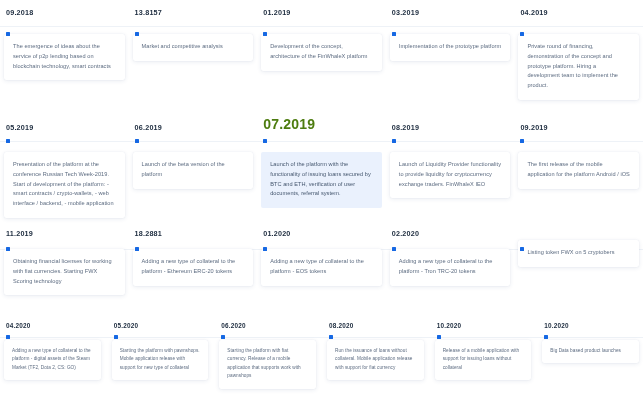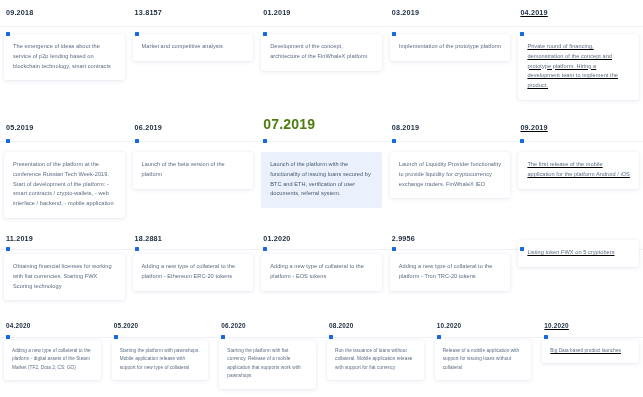--- a/index.html
+++ b/index.html
@@ -26,21 +26,21 @@
   }
   .row-big {
     padding: 0 4px;
   }
   .cell {
     position: relative;
     box-sizing: border-box;
     flex: 1 1 0;
     padding-right: 8px;
   }
-  .cell:last-child { padding-right: 0; text-decoration: underline; }
+  .cell:last-child { padding-right: 0; }
   .date {
     font-size: 7.2px;
     font-weight: bold;
     color: #1b2a3d;
     letter-spacing: 0.2px;
     margin: 0 0 10px 2px;
     white-space: nowrap;
   }
   .date-hl {
     font-size: 14px;
@@ -99,21 +99,21 @@
 
   .row2 .axis { top: 29px; }
   .row2 .dot  { top: 27px; }
   .row2 .card { margin-top: 20px; }
   .row2 .date { margin-top: 11px; }
   .row2 .date-hl { margin-top: 4px; }
 
   .row3 .axis { top: 20px; }
   .row3 .dot  { top: 18px; }
   .row3 .card { margin-top: 11px; }
-  .row3 .date { margin-top: 5px; }
+  .row3 .date { }
 
   .row4 { padding: 0 4px; }
   .row4 .axis { top: 20px; }
   .row4 .dot  { top: 18px; }
   .row4 .card { margin-top: 11px; padding: 7px 8px 8px 8px; }
   .row4 .date { margin-top: 5px; font-size: 6.4px; }
   .row4 .card-text { font-size: 4.7px; line-height: 1.8; }
   .row4 .cell { padding-right: 11px; }
   .row4 .cell:last-child { padding-right: 0; }
 </style>
@@ -231,21 +231,21 @@
 
     <div class="cell">
       <div class="date">01.2020</div>
       <div class="dot"></div>
       <div class="card">
         <p class="card-text">Adding a new type of collateral to the platform - EOS tokens</p>
       </div>
     </div>
 
     <div class="cell">
-      <div class="date">2.9956</div>
+      <div class="date">02.2020</div>
       <div class="dot"></div>
       <div class="card">
         <p class="card-text">Adding a new type of collateral to the platform - Tron TRC-20 tokens</p>
       </div>
     </div>
 
     <div class="cell">
       <div class="dot"></div>
       <div class="card">
         <p class="card-text">Listing token FWX on 5 cryptobers</p>

